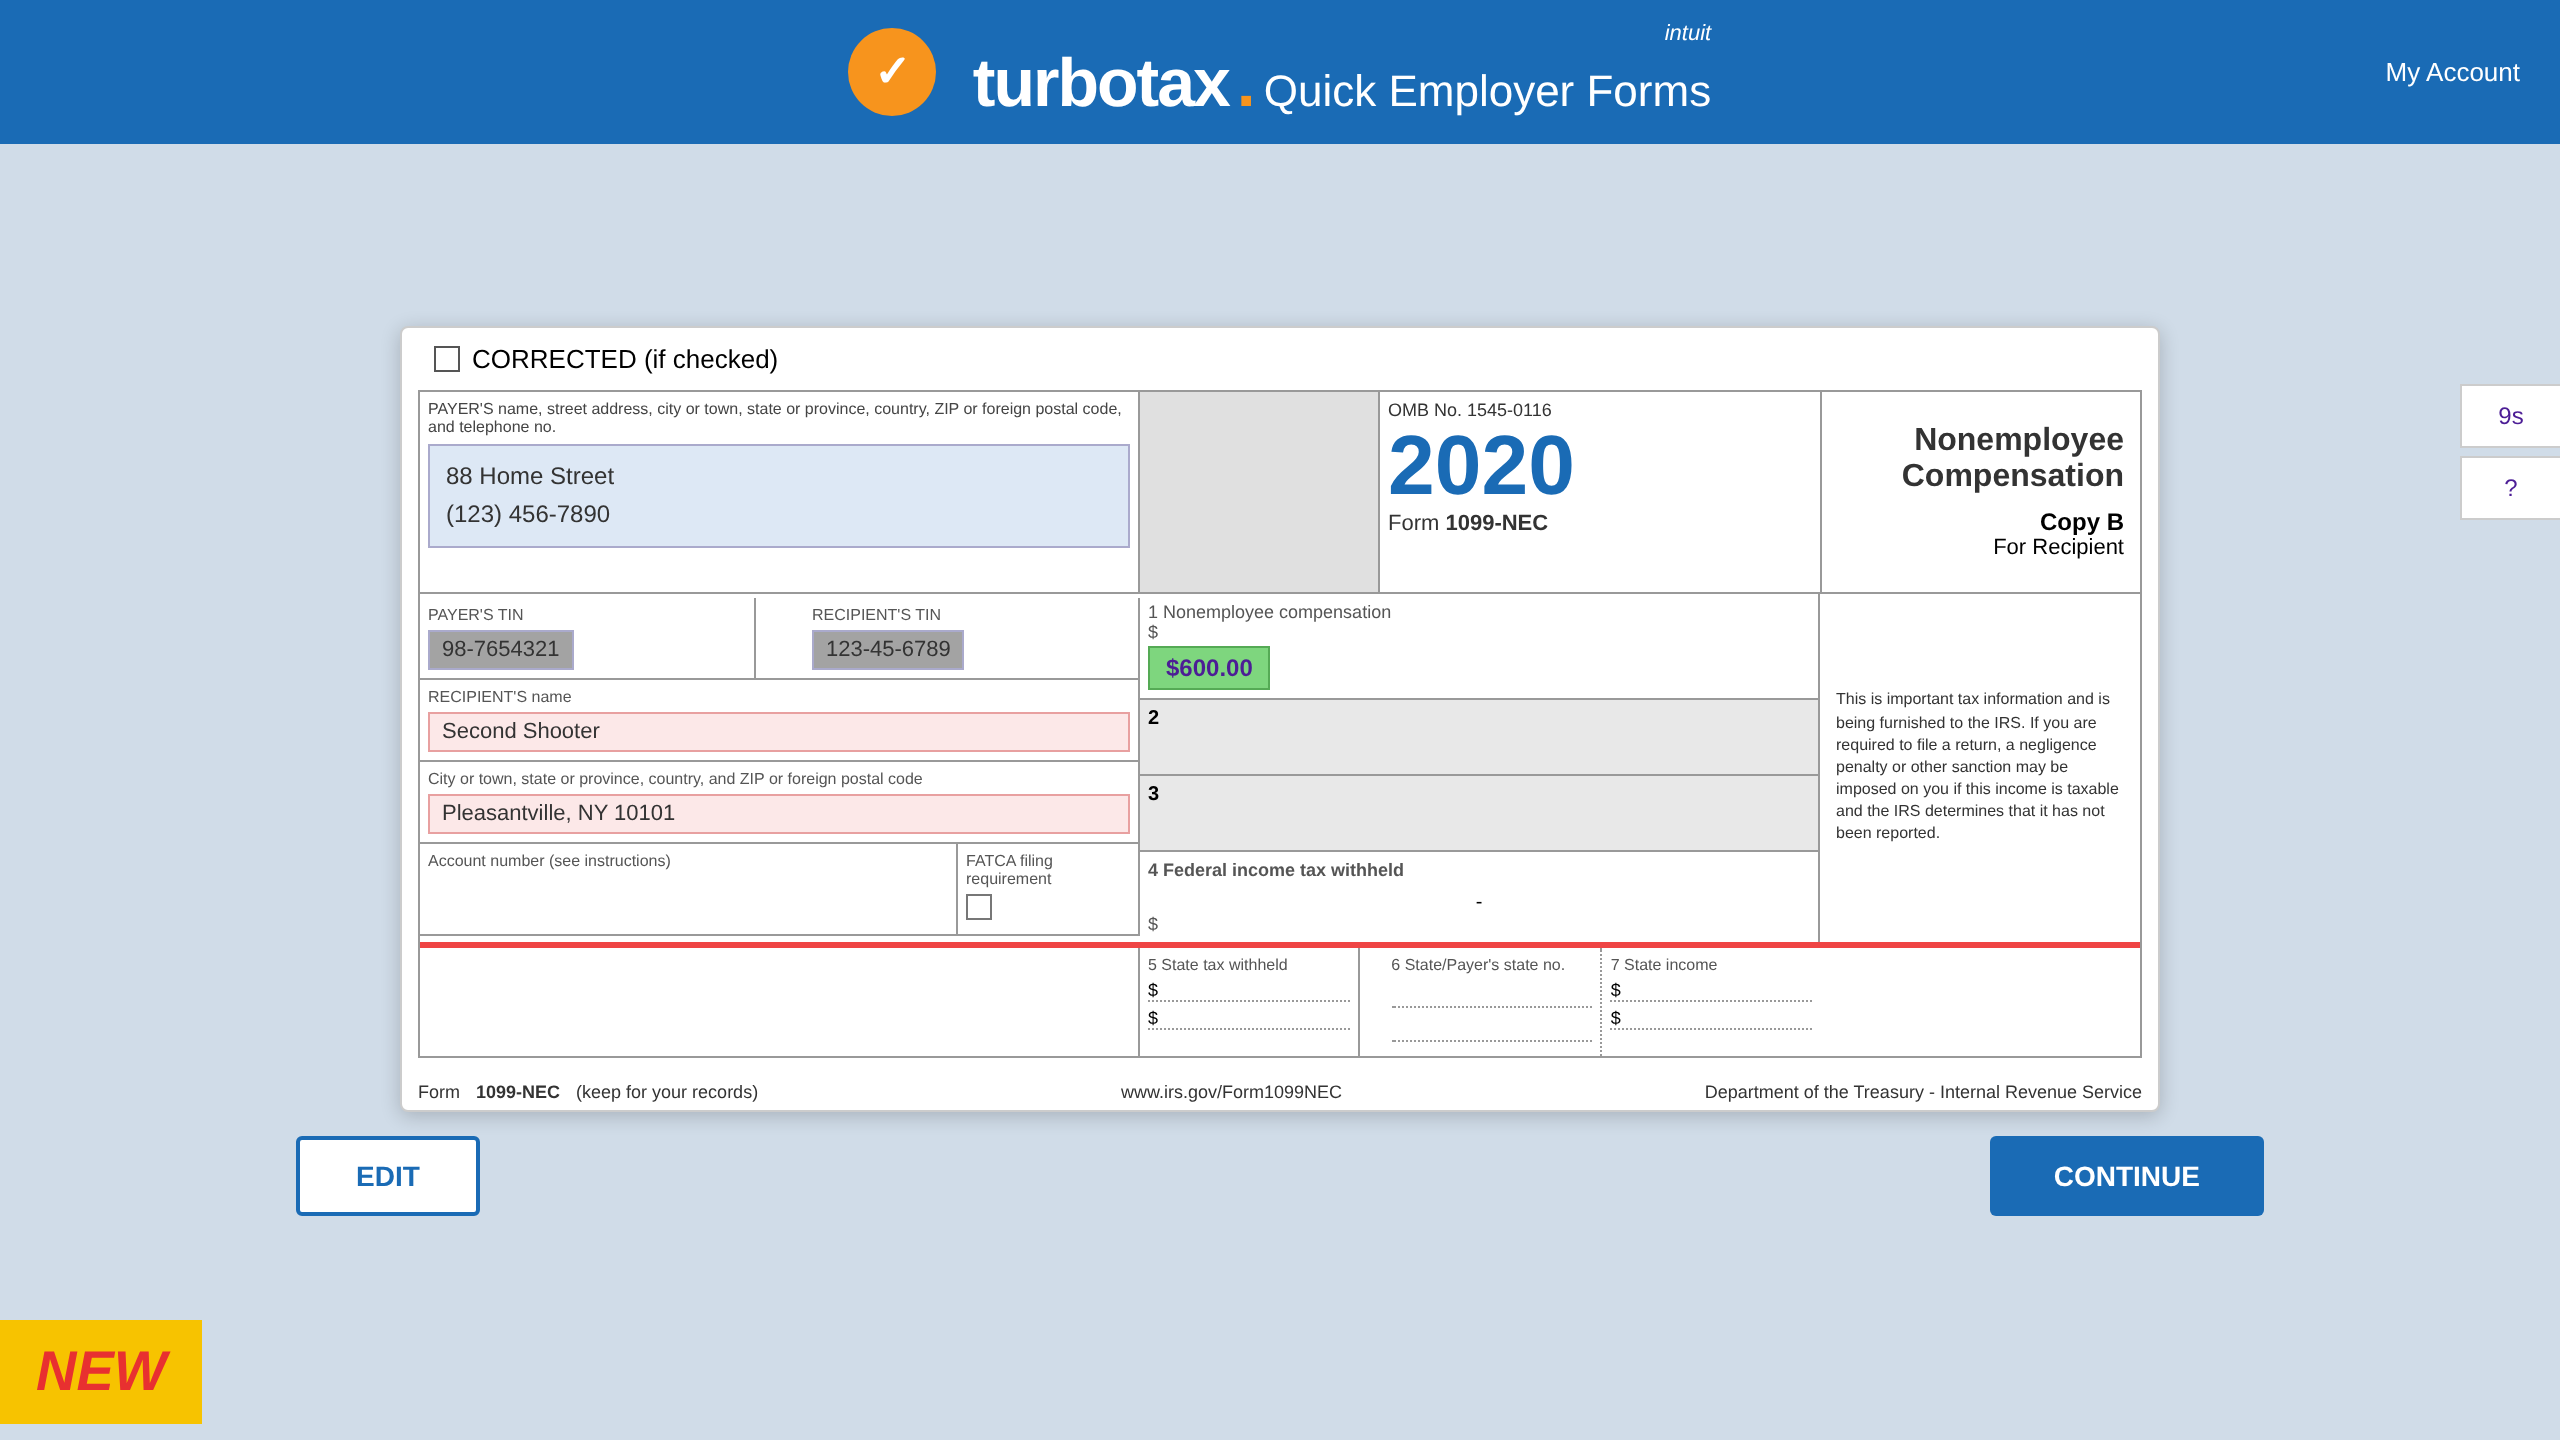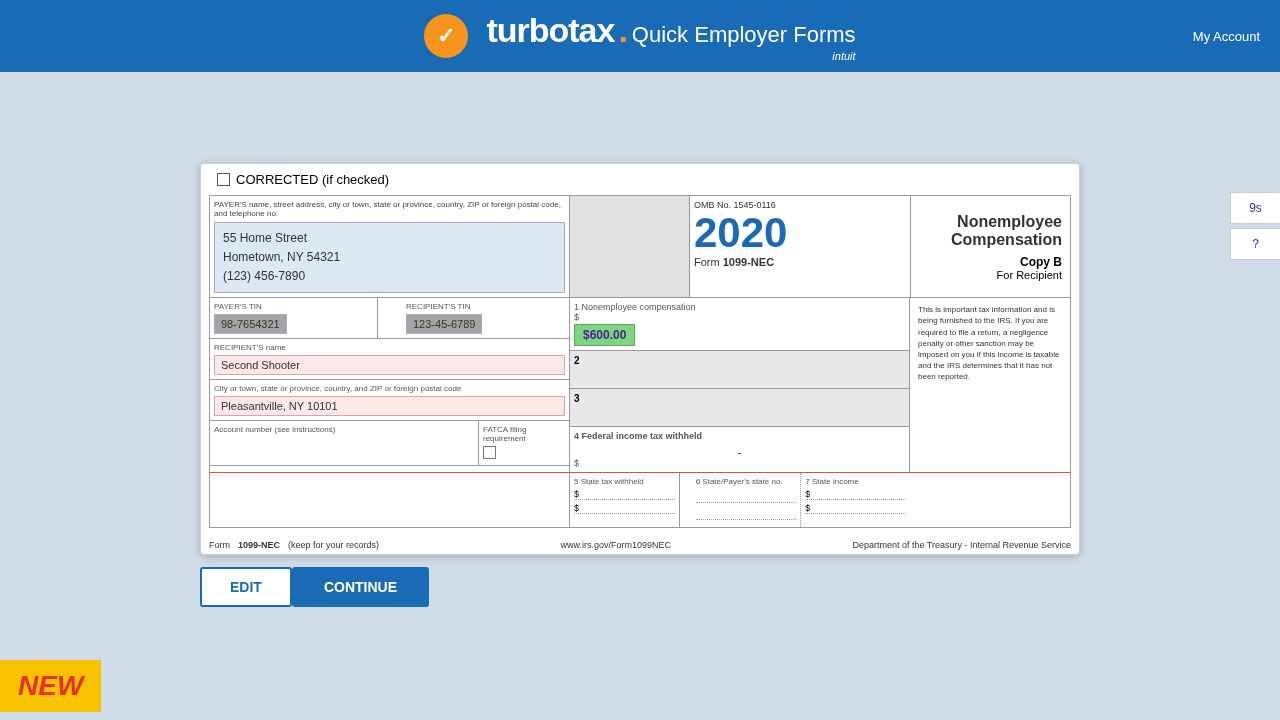--- a/index.html
+++ b/index.html
@@ -221,22 +221,23 @@
       display: flex;
       justify-content: space-between;
       align-items: center;
       padding: 4px 8px;
       font-size: 9px;
       color: #333;
     }
 
     
     .bottom-bar {
-      width: 880px;
-      display: flex;
+      width: 984px;
+      display: flex;
+      justify-content: space-between;
       align-items: center;
       padding: 12px 0;
     }
     .edit-button {
       background: white;
       border: 2px solid #1a6bb5;
       color: #1a6bb5;
       font-size: 14px;
       font-weight: bold;
       padding: 10px 28px;
@@ -289,26 +290,26 @@
       text-align: center;
     }
   </style>
 </head>
 <body>
 
 <div class="header">
   <div class="header-brand">
     <div class="checkmark-circle">✓</div>
     <div>
+      <div style="font-size:11px;color:white;font-style:italic;text-align:right;">intuit</div>
       <div style="display:flex;align-items:baseline;gap:4px;">
         <span style="font-size:34px;font-weight:bold;color:white;letter-spacing:-1px;">turbotax</span>
           <span style="color:#f7941d;font-size:34px;font-weight:bold;">.</span>
         <span style="font-size:22px;color:white;font-weight:normal;">Quick Employer Forms</span>
       </div>
-      <div style="font-size:11px;color:white;font-style:italic;text-align:right;">intuit</div>
     </div>
   </div>
   <div class="my-account">My Account</div>
 </div>
 
 <div class="main-area">
 
   <div class="new-badge">NEW</div>
 
   <div class="right-sidebar">
@@ -323,22 +324,21 @@
       <span>CORRECTED (if checked)</span>
     </div>
 
     <div class="form-body">
 
       <div class="form-top">
 
         <div class="payer-block">
           <div class="label">PAYER'S name, street address, city or town, state or province, country, ZIP or foreign postal code, and telephone no.</div>
           <div class="payer-address-box">
-            <div>55 Home Street</div>
-            <div>Hometown, NY 54321</div>
+            <div>88 Home Street</div>
             <div>(123) 456-7890</div>
           </div>
         </div>
 
         <div class="middle-top" style="min-height: 100px;"></div>
 
         <div class="omb-block">
           <div class="omb-line">OMB No. 1545-0116</div>
           <div class="year-display">
             <span>2020</span>
@@ -353,21 +353,21 @@
             <div>Nonemployee</div>
             <div>Compensation</div>
           </div>
           <div class="copy-b-block">
             <div style="font-weight:bold;">Copy B</div>
             <div class="for-recipient">For Recipient</div>
           </div>
         </div>
       </div>
 
-      <div style="display:flex;border-bottom:1px solid #ef4444;">
+      <div style="display:flex;border-bottom:3px solid #ef4444;align-items:center;">
 
         <div style="width:360px;border-right:1px solid #999;">
           <div style="display:flex;border-bottom:1px solid #999;">
             <div style="padding:4px;border-right:1px solid #999;flex:1;">
               <div class="tin-label">PAYER'S TIN</div>
               <div class="tin-value">98-7654321</div>
             </div>
             <div style="padding:4px;flex:1;margin-left:24px;">
               <div class="tin-label">RECIPIENT'S TIN</div>
               <div class="tin-value">123-45-6789</div>

